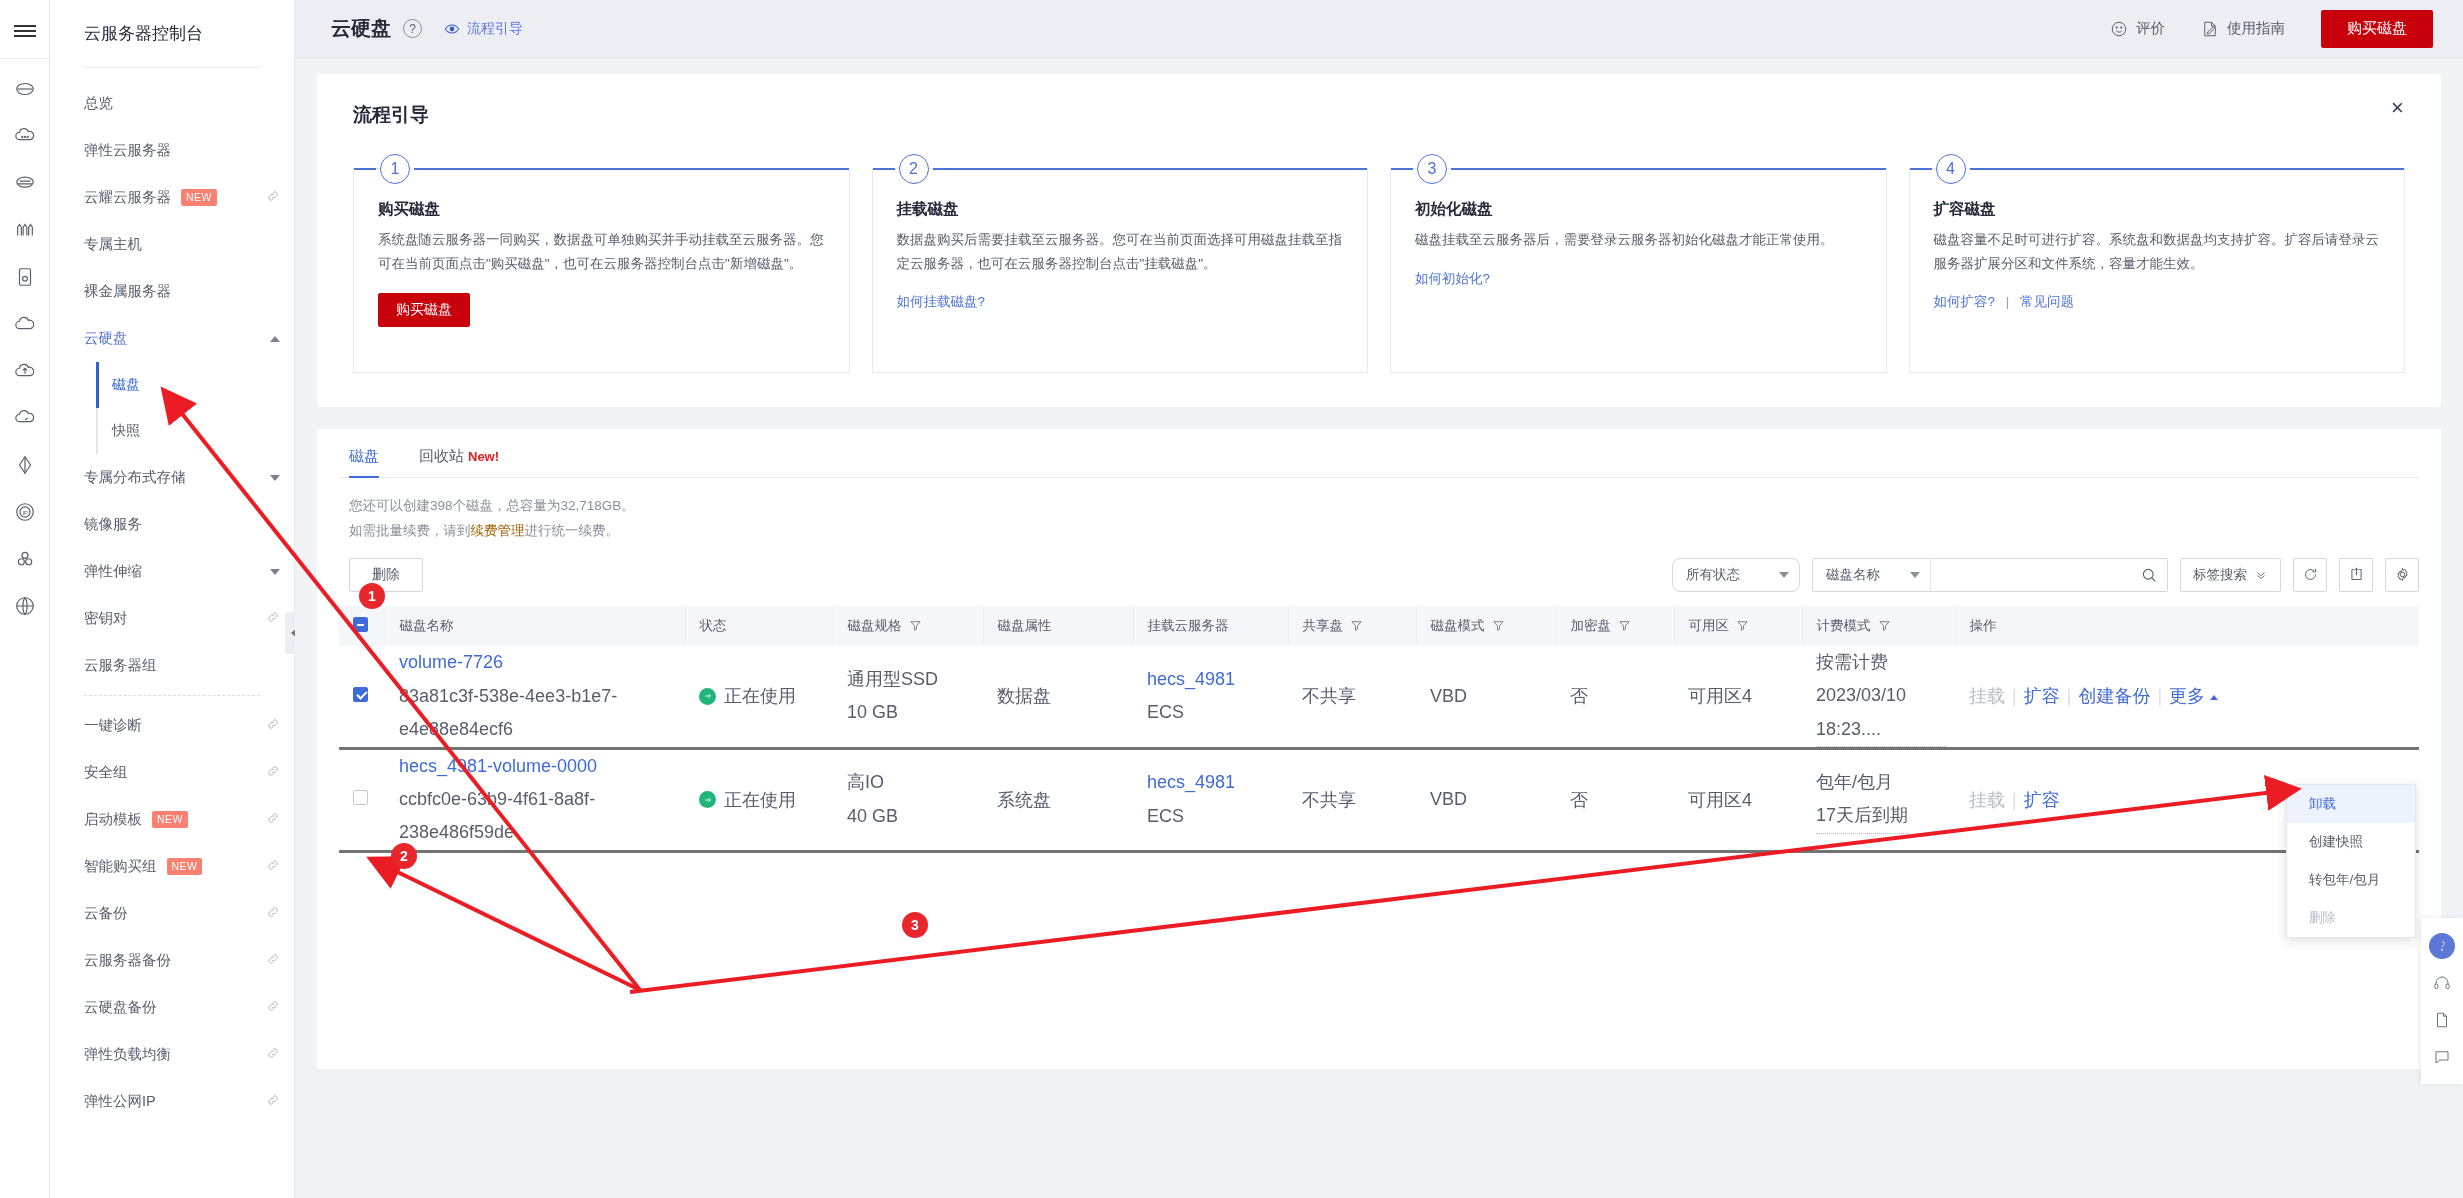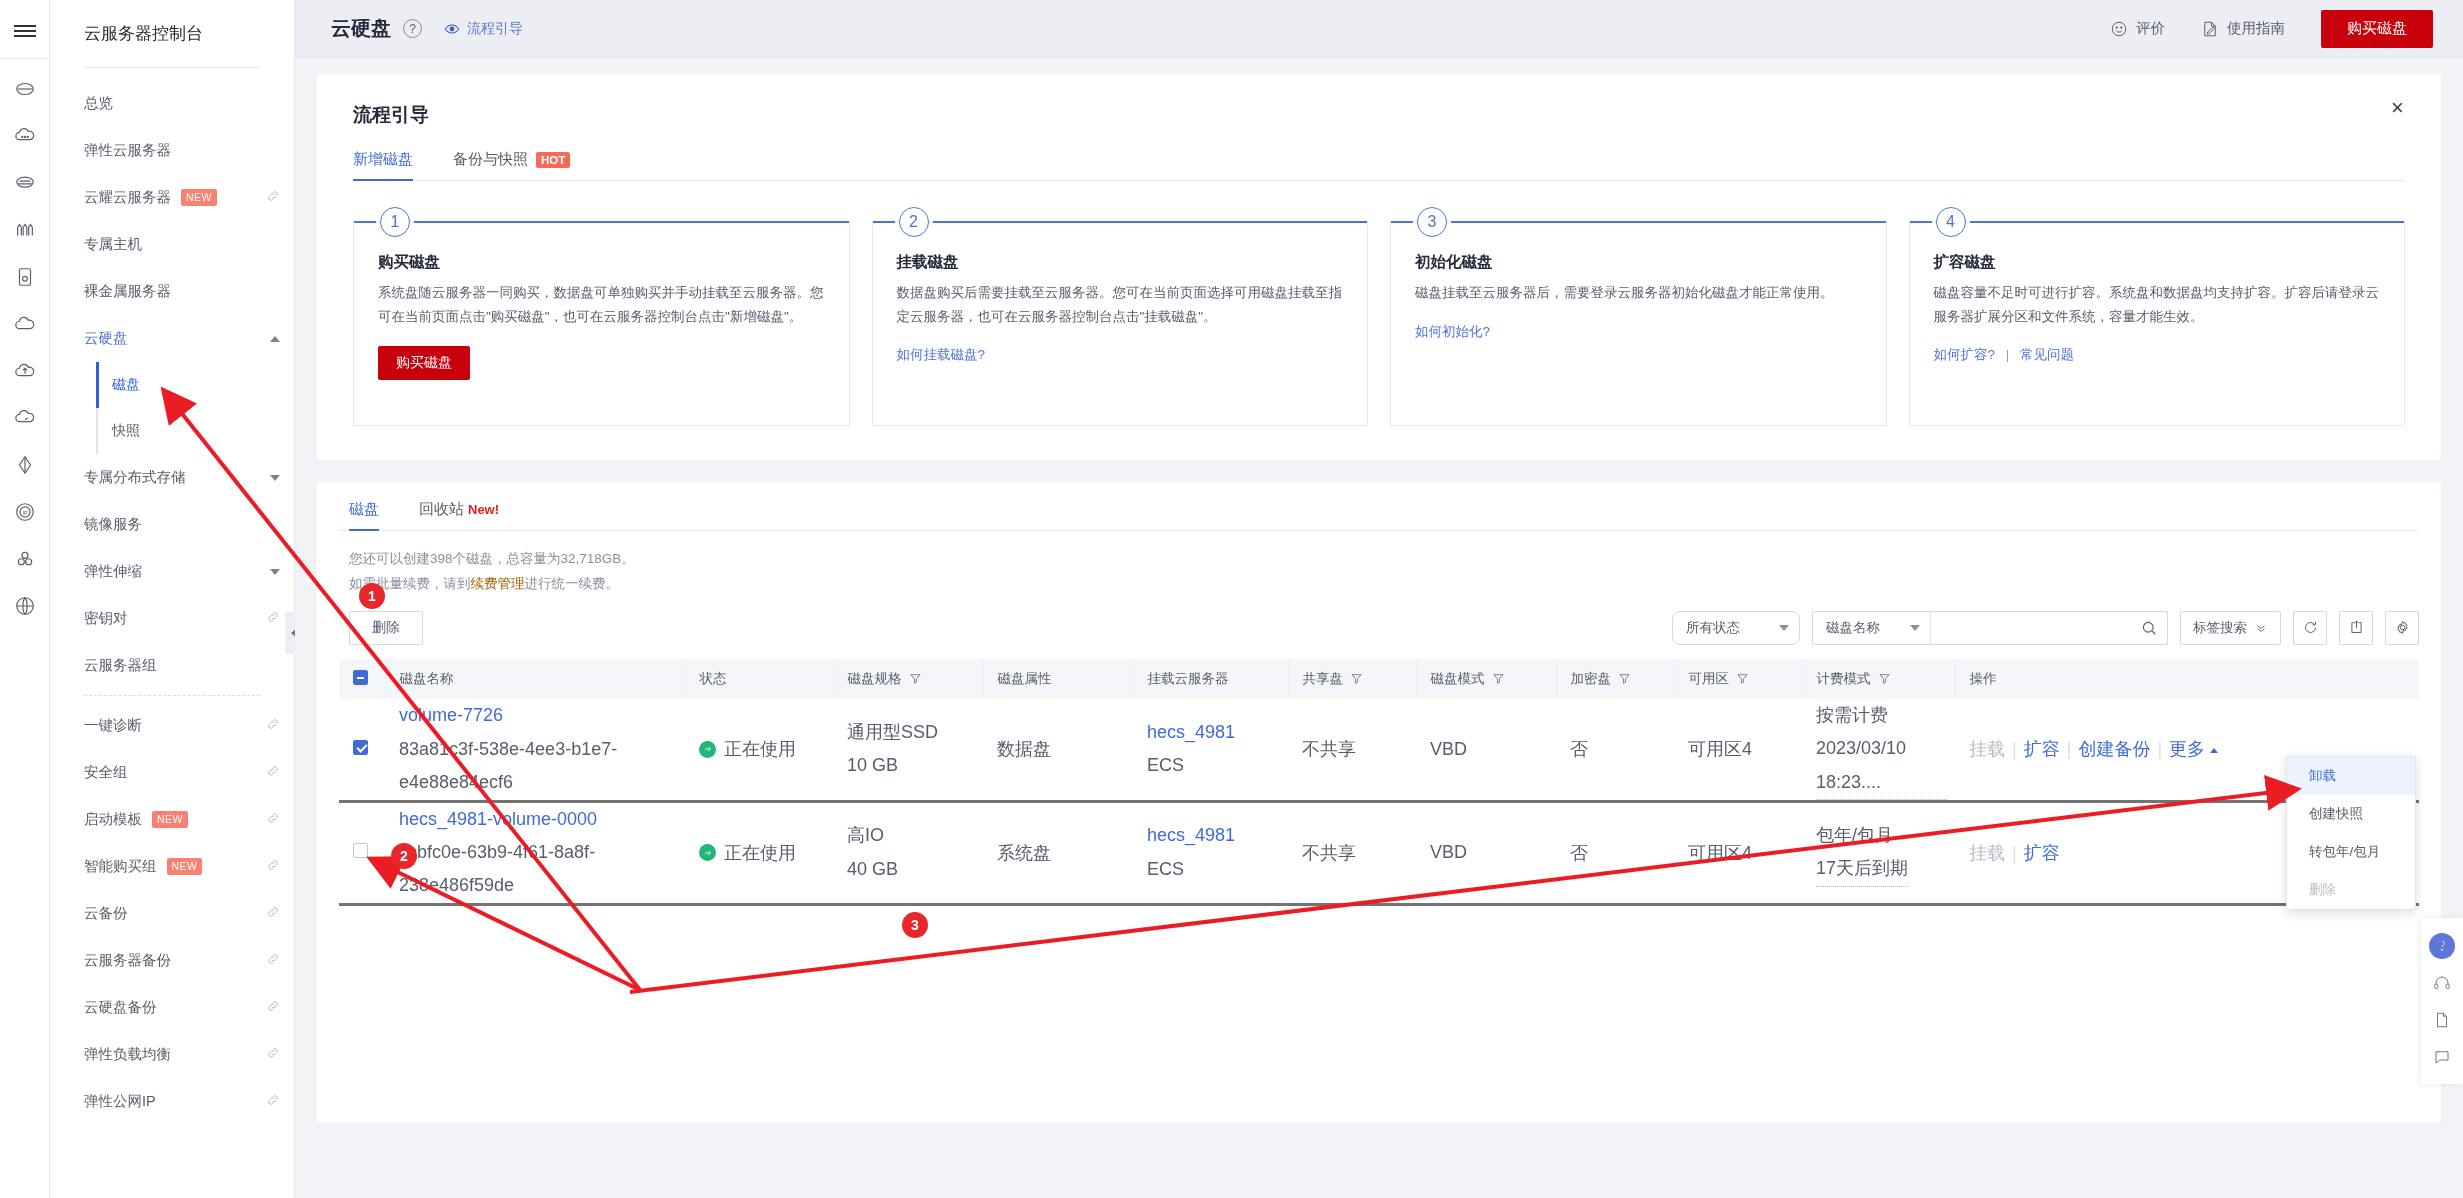--- a/index.html
+++ b/index.html
@@ -174,21 +174,21 @@
   .dotted { border-bottom: 1px dotted #b4b9c4; display: inline-block; }
   .ops { text-align: left; white-space: nowrap; font-size: 13px; }
   .ops .dis { color: #b8bcc6; }
   .ops .a { color: #3f6ad8; cursor: pointer; }
   .ops .bar { color: #dcdfe6; margin: 0 7px; }
   .ops .more { color: #3f6ad8; cursor: pointer; }
   .ops .ca { display: inline-block; width: 0; height: 0; border-left: 4px solid transparent; border-right: 4px solid transparent; border-bottom: 5px solid #3f6ad8; margin-left: 5px; vertical-align: 2px; }
 
   
   .dropdown {
-    position: absolute; left: 2286px; top: 756px; width: 130px;
+    position: absolute; left: 2286px; top: 784px; width: 130px;
     background: #fff; border: 1px solid #e4e6ec; box-shadow: 0 3px 10px rgba(0,0,0,.13); z-index: 40;
   }
   .dd-item { height: 38px; display: flex; align-items: center; padding-left: 22px; font-size: 13.5px; color: #575d6c; cursor: pointer; }
   .dd-item.hl { background: #eef2fd; color: #3f6ad8; }
   .dd-item.dim { color: #b8bcc6; cursor: default; }
 
   
   .rfloat { position: absolute; right: 0; top: 918px; width: 42px; background: #fff; box-shadow: -1px 0 6px rgba(0,0,0,.09); padding: 9px 0; z-index: 30; }
   .rf-item { height: 37px; display: flex; align-items: center; justify-content: center; cursor: pointer; }
   .rf-item svg { width: 18px; height: 18px; stroke: #6b7081; fill: none; stroke-width: 1.3; }
@@ -461,29 +461,20 @@
             </svg>
           <span>使用指南</span>
         </div>
         <button class="btn-red">购买磁盘</button>
       </div>
     </div>
 
     <div class="guide-card">
       <div class="guide-close">×</div>
       <div class="guide-h">流程引导</div>
-      <div class="guide-tabs">
-        <div class="g-tab active">
-          <span>新增磁盘</span>
-        </div>
-        <div class="g-tab">
-          <span>备份与快照</span>
-          <span class="badge-hot">HOT</span>
-        </div>
-      </div>
 
       <div class="steps">
         <div class="step">
           <div class="step-top">
             <span class="step-line l"></span>
             <span class="step-num">1</span>
             <span class="step-line"></span>
           </div>
           <div class="step-title">购买磁盘</div>
           <div class="step-desc">系统盘随云服务器一同购买，数据盘可单独购买并手动挂载至云服务器。您可在当前页面点击"购买磁盘"，也可在云服务器控制台点击"新增磁盘"。</div>

